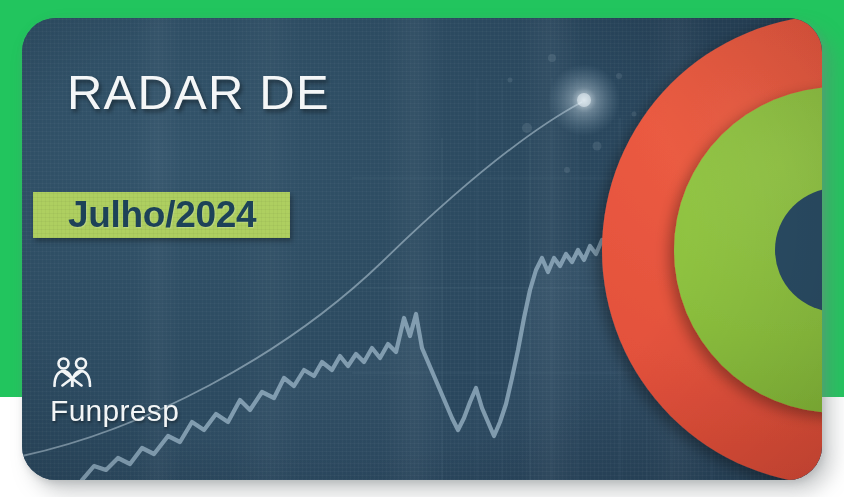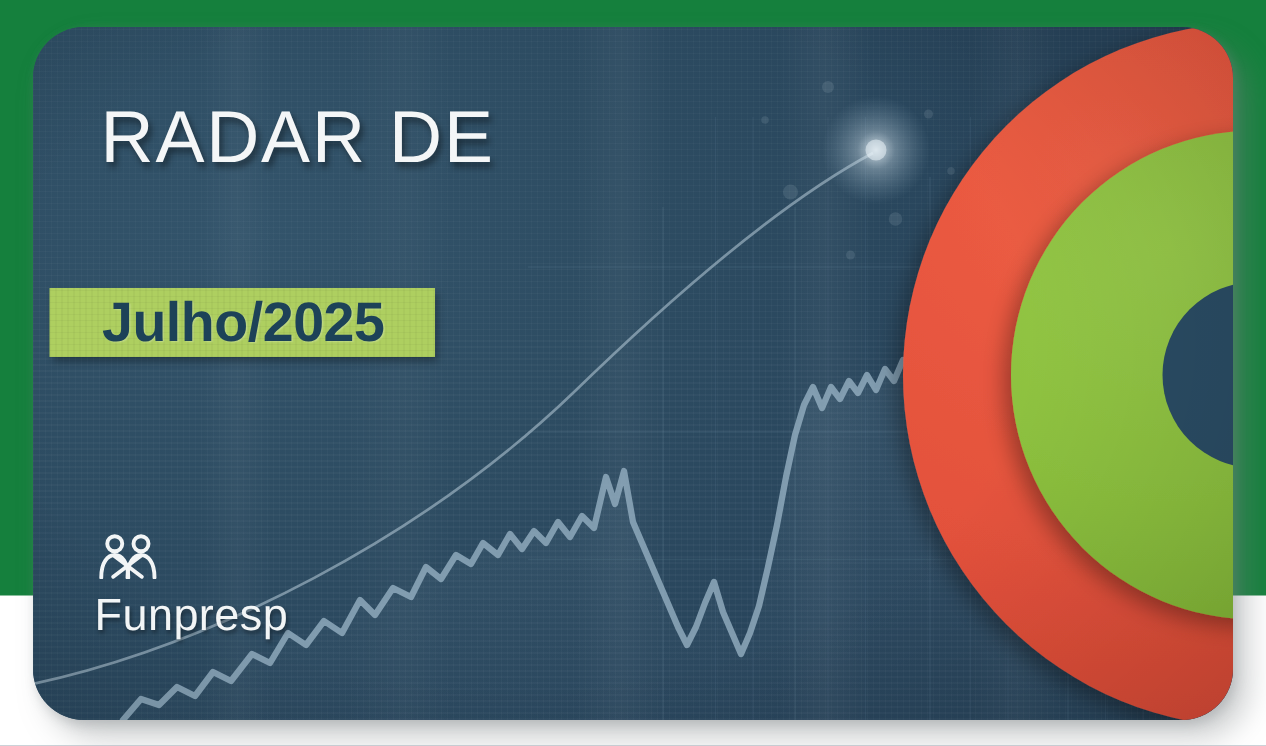--- a/index.html
+++ b/index.html
@@ -9,21 +9,21 @@
     height: 497px;
     background: #ffffff;
     font-family: "Liberation Sans", sans-serif;
     overflow: hidden;
   }
 
   #stage {
     position: relative;
     width: 844px;
     height: 397px;
-    background: #15803d;
+    background: #22c55e;
   }
 
   
   .card {
     position: absolute;
     left: 22px;
     top: 18px;
     width: 800px;
     height: 462px;
     border-radius: 34px;
@@ -130,21 +130,21 @@
     font-weight: bold;
     font-size: 37px;
     line-height: 40px;
     letter-spacing: -0.3px;
     text-shadow: 1px 1px 1px rgba(255,255,255,0.22);
   }
 
   
   .brand {
     position: absolute;
-    left: 41px;
+    left: 28px;
     bottom: 52px;
     color: #f2f5f6;
   }
   .brand-mark { display:block; margin-bottom: 3px; }
   .brand-name {
     font-size: 30px;
     font-weight: 400;
     letter-spacing: 0.3px;
     line-height: 34px;
     text-shadow: 1px 2px 3px rgba(0,0,0,0.40);
@@ -305,21 +305,21 @@
       </svg>
     </div>
 
     <div class="bg-vignette"></div>
 
     <div class="headline">
       <span class="ln">RADAR DE</span>
     </div>
 
     <div class="month-band"></div>
-    <div class="month-text">Julho/2025</div>
+    <div class="month-text">Julho/2024</div>
 
     <div class="brand">
       <span class="brand-mark">
         <svg width="46" height="30" viewBox="0 0 46 30" fill="none" stroke="#f2f5f6" stroke-width="2.6" stroke-linecap="round" stroke-linejoin="round">
           <circle cx="13.5" cy="6.5" r="5"></circle>
           <circle cx="31" cy="6.5" r="5"></circle>
           <path d="M4.5 29 C4.5 18.5 9 14 13.5 14 C18 14 22.5 18.5 22.5 29"></path>
           <path d="M22 29 C22 18.5 26.5 14 31 14 C35.5 14 40 18.5 40 29"></path>
           <path d="M13 14.5 L31.5 28.5"></path>
           <path d="M31 14.5 L12.5 28.5"></path>

